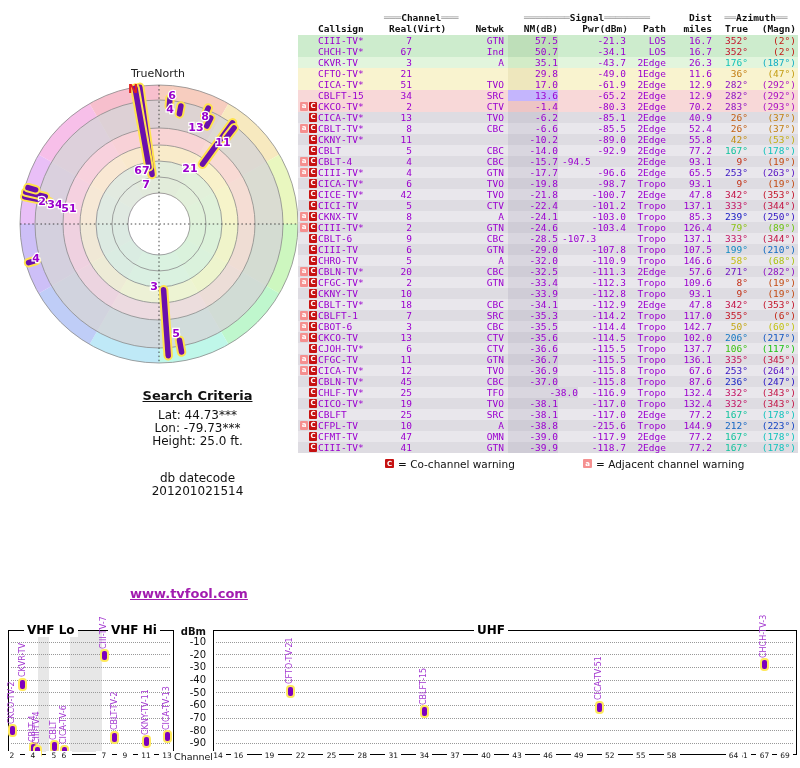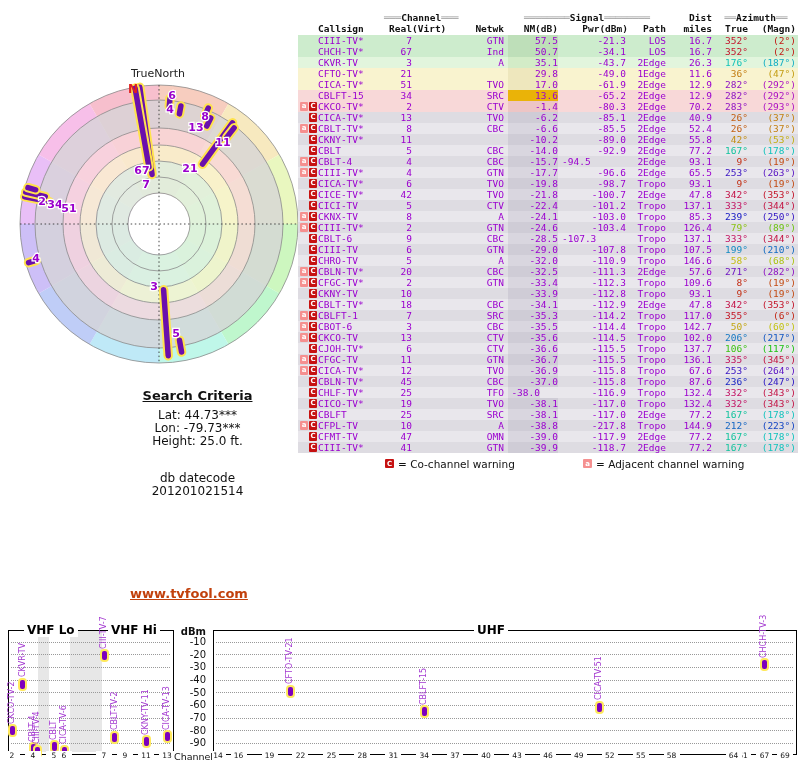--- a/index.html
+++ b/index.html
@@ -26,21 +26,21 @@
         font:9.5px "DejaVu Sans Mono",monospace;color:#9b00cf;}
   .tcell{position:absolute;top:0;height:11px;line-height:11px;white-space:pre;}
   .warn{position:absolute;top:1px;width:8px;height:8.5px;color:#fff;border-radius:1px;
         font:bold 7px "DejaVu Sans",sans-serif;text-align:center;line-height:9px;}
   #legend{left:298px;top:458px;width:502px;height:14px;font:10.5px "DejaVu Sans",sans-serif;color:#111;}
   .lgbox{position:absolute;top:1px;width:9px;height:9px;color:#fff;border-radius:1px;
          font:bold 7px "DejaVu Sans",sans-serif;text-align:center;line-height:10px;}
 
   
   #site-link{left:86px;top:584px;width:160px;text-align:center;}
-  #site-link a{font:bold 13px "DejaVu Sans",sans-serif;color:#c2410c;margin-left:44px;}
+  #site-link a{font:bold 13px "DejaVu Sans",sans-serif;color:#a21caf;margin-left:44px;}
 
   
   .panel{position:absolute;border:1.6px solid #000;background:transparent;z-index:1;}
   .gband{position:absolute;background:#e7e7e7;z-index:0;}
   .grid{position:absolute;height:0;border-top:1px dotted #999;z-index:1;}
   .bandlabel{position:absolute;background:#fff;padding:0 3px;font:bold 12px "DejaVu Sans",sans-serif;color:#000;z-index:3;}
   .dlabel{position:absolute;left:176px;width:30px;text-align:right;font:10px "DejaVu Sans",sans-serif;color:#111;z-index:2;}
   .ctick{position:absolute;width:16px;height:9px;text-align:center;font:7.5px "DejaVu Sans",sans-serif;
          color:#111;background:#fff;line-height:9px;z-index:3;}
   .smark{position:absolute;width:5px;height:9px;background:#7d00bd;border:2px solid #ffe95c;border-radius:4px;z-index:2;}
@@ -214,21 +214,21 @@
         <span class="tcell" style="left: 332px; width: 36px; text-align: right;">2Edge</span>
         <span class="tcell" style="left: 370px; width: 44px; text-align: right;">12.9</span>
         <span class="tcell" style="left: 418px; width: 32px; text-align: right; color: rgb(142, 19, 195);">282°</span>
         <span class="tcell" style="left: 454px; width: 44px; text-align: right; color: rgb(172, 19, 195);">(292°)</span>
       </div>
       <div class="trow" style="top: 90px; background: rgb(248, 216, 216);">
         <span class="tcell" style="left: 20px; width: 66px; text-align: left;">CBLFT-15</span>
         <span class="tcell" style="left: 86px; width: 28px; text-align: right;">34</span>
         <span class="tcell" style="left: 114px; width: 34px; text-align: right;"></span>
         <span class="tcell" style="left: 150px; width: 56px; text-align: right;">SRC</span>
-        <span class="tcell" style="left: 210px; width: 50px; text-align: right; background: #eab308;">13.6</span>
+        <span class="tcell" style="left: 210px; width: 50px; text-align: right; background: #c4b5fd;">13.6</span>
         <span class="tcell" style="left: 264px; width: 64px; text-align: right;">-65.2</span>
         <span class="tcell" style="left: 332px; width: 36px; text-align: right;">2Edge</span>
         <span class="tcell" style="left: 370px; width: 44px; text-align: right;">12.9</span>
         <span class="tcell" style="left: 418px; width: 32px; text-align: right; color: rgb(142, 19, 195);">282°</span>
         <span class="tcell" style="left: 454px; width: 44px; text-align: right; color: rgb(172, 19, 195);">(292°)</span>
       </div>
       <div class="trow" style="top: 101px; background: rgb(248, 216, 216);">
         <span class="warn" style="left: 2px; background: rgb(245, 144, 144);">a</span>
         <span class="warn" style="left: 11px; background: rgb(198, 17, 17);">C</span>
         <span class="tcell" style="left: 20px; width: 66px; text-align: left;">CKCO-TV*</span>
@@ -578,21 +578,21 @@
         <span class="tcell" style="left: 370px; width: 44px; text-align: right;">87.6</span>
         <span class="tcell" style="left: 418px; width: 32px; text-align: right; color: rgb(19, 31, 195);">236°</span>
         <span class="tcell" style="left: 454px; width: 44px; text-align: right; color: rgb(40, 19, 195);">(247°)</span>
       </div>
       <div class="trow" style="top: 387px; background: rgb(233, 231, 236);">
         <span class="warn" style="left: 11px; background: rgb(198, 17, 17);">C</span>
         <span class="tcell" style="left: 20px; width: 66px; text-align: left;">CHLF-TV*</span>
         <span class="tcell" style="left: 86px; width: 28px; text-align: right;">25</span>
         <span class="tcell" style="left: 114px; width: 34px; text-align: right;"></span>
         <span class="tcell" style="left: 150px; width: 56px; text-align: right;">TFO</span>
-        <span class="tcell" style="left: 210px; width: 32px; text-align: right; background: rgb(217, 214, 223);">-38.0</span>
+        <span class="tcell" style="left: 210px; width: 70px; text-align: right; background: rgb(217, 214, 223);">-38.0</span>
         <span class="tcell" style="left: 264px; width: 64px; text-align: right;">-116.9</span>
         <span class="tcell" style="left: 332px; width: 36px; text-align: right;">Tropo</span>
         <span class="tcell" style="left: 370px; width: 44px; text-align: right;">132.4</span>
         <span class="tcell" style="left: 418px; width: 32px; text-align: right; color: rgb(195, 19, 101);">332°</span>
         <span class="tcell" style="left: 454px; width: 44px; text-align: right; color: rgb(195, 19, 69);">(343°)</span>
       </div>
       <div class="trow" style="top: 398px; background: rgb(222, 220, 226);">
         <span class="warn" style="left: 11px; background: rgb(198, 17, 17);">C</span>
         <span class="tcell" style="left: 20px; width: 66px; text-align: left;">CICO-TV*</span>
         <span class="tcell" style="left: 86px; width: 28px; text-align: right;">19</span>
@@ -619,21 +619,21 @@
         <span class="tcell" style="left: 454px; width: 44px; text-align: right; color: rgb(19, 195, 189);">(178°)</span>
       </div>
       <div class="trow" style="top: 420px; background: rgb(222, 220, 226);">
         <span class="warn" style="left: 2px; background: rgb(245, 144, 144);">a</span>
         <span class="warn" style="left: 11px; background: rgb(198, 17, 17);">C</span>
         <span class="tcell" style="left: 20px; width: 66px; text-align: left;">CFPL-TV</span>
         <span class="tcell" style="left: 86px; width: 28px; text-align: right;">10</span>
         <span class="tcell" style="left: 114px; width: 34px; text-align: right;"></span>
         <span class="tcell" style="left: 150px; width: 56px; text-align: right;">A</span>
         <span class="tcell" style="left: 210px; width: 50px; text-align: right; background: rgb(207, 204, 214);">-38.8</span>
-        <span class="tcell" style="left: 264px; width: 64px; text-align: right;">-217.8</span>
+        <span class="tcell" style="left: 264px; width: 64px; text-align: right;">-215.6</span>
         <span class="tcell" style="left: 332px; width: 36px; text-align: right;">Tropo</span>
         <span class="tcell" style="left: 370px; width: 44px; text-align: right;">144.9</span>
         <span class="tcell" style="left: 418px; width: 32px; text-align: right; color: rgb(19, 101, 195);">212°</span>
         <span class="tcell" style="left: 454px; width: 44px; text-align: right; color: rgb(19, 69, 195);">(223°)</span>
       </div>
       <div class="trow" style="top: 431px; background: rgb(233, 231, 236);">
         <span class="warn" style="left: 11px; background: rgb(198, 17, 17);">C</span>
         <span class="tcell" style="left: 20px; width: 66px; text-align: left;">CFMT-TV</span>
         <span class="tcell" style="left: 86px; width: 28px; text-align: right;">47</span>
         <span class="tcell" style="left: 114px; width: 34px; text-align: right;"></span>

